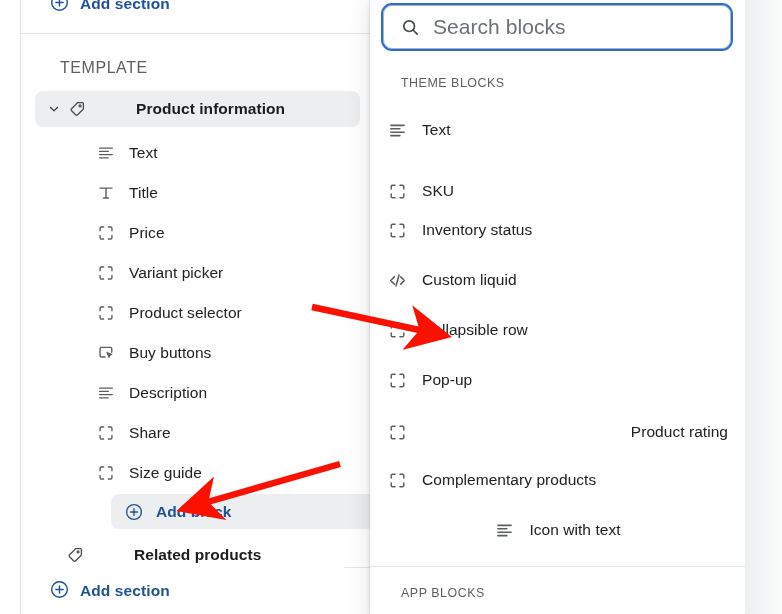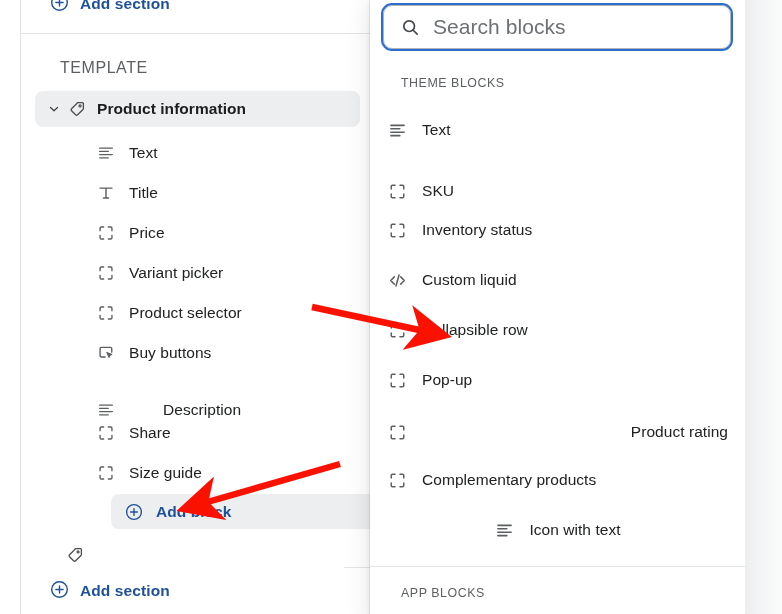--- a/index.html
+++ b/index.html
@@ -56,21 +56,21 @@
     display:flex;align-items:center;border-radius:8px;box-sizing:border-box;
     cursor:pointer;
   }
   .row.selected{background:#edeef0;}
   .row .r-ico{display:flex;align-items:center;justify-content:center;flex:0 0 auto;}
   .row .r-label{
     font-size:15.5px;color:#202223;letter-spacing:.05px;white-space:nowrap;
   }
 
   
-  .row.section .r-label{font-weight:700;color:#1c1d1f;font-size:15.5px;}
+  .row.section .r-label{font-weight:700;color:#1c1d1f;font-size:15.5px;margin-left:39px;}
   .chev{width:14px;height:14px;margin-left:12px;margin-right:7px;flex:0 0 auto;}
   .tagico{width:18px;height:18px;margin-right:11px;flex:0 0 auto;}
   .row.section.noindent .tagico{margin-left:31px;}
 
   
   .row.block{left:76px;width:263px;}
   .row.block .r-ico{width:18px;height:18px;margin-right:14px;}
 
   
   .row.addblock{left:90px;width:270px;height:35px;}
@@ -197,21 +197,21 @@
         </div>
         <div class="row block" style="top: 335px;">
           <span class="r-ico">
             <svg width="18" height="18" viewBox="0 0 20 20" fill="none">
         <path d="M16.4 9.1V5.3A1.5 1.5 0 0014.9 3.8H4.9A1.5 1.5 0 003.4 5.3v7.6a1.5 1.5 0 001.5 1.5h4.1" stroke="#5c5f62" stroke-width="1.55" stroke-linecap="round"></path>
         <path d="M10.8 9.3l6 2.4-2.5.9-.9 2.5-2.6-5.8z" fill="#5c5f62" stroke="#5c5f62" stroke-width="1.1" stroke-linejoin="round"></path>
             </svg>
           </span>
           <span class="r-label">Buy buttons</span>
         </div>
-        <div class="row block" style="top: 392px; gap: 34px;">
+        <div class="row block" style="top: 375px;">
           <span class="r-ico">
             <svg width="18" height="18" viewBox="0 0 20 20" fill="none">
         <path d="M3 4.6h14M3 8.2h9.5M3 11.8h14M3 15.4h9.5" stroke="#5c5f62" stroke-width="1.6" stroke-linecap="round"></path>
             </svg>
           </span>
           <span class="r-label">Description</span>
         </div>
         <div class="row block" style="top: 415px;">
           <span class="r-ico">
             <svg width="18" height="18" viewBox="0 0 20 20" fill="none">
@@ -235,20 +235,21 @@
         <path d="M10 6.2v7.6M6.2 10h7.6" stroke="#1f5199" stroke-width="1.5" stroke-linecap="round"></path>
             </svg>
           </span>
           <span class="r-label">Add block</span>
         </div>
         <div class="row section noindent" style="top: 537px;">
           <span class="tagico"><svg width="18" height="18" viewBox="0 0 20 20" fill="none">
         <path d="M10.6 2.9H16a1.1 1.1 0 011.1 1.1v5.4a1.6 1.6 0 01-.47 1.13l-5.95 5.95a1.6 1.6 0 01-2.26 0l-4.47-4.47a1.6 1.6 0 010-2.26l5.95-5.95A1.6 1.6 0 0110.6 2.9z" stroke="#4a4d50" stroke-width="1.45"></path>
         <circle cx="13.4" cy="6.6" r="1.15" stroke="#4a4d50" stroke-width="1.3"></circle>
             </svg></span>
+          <span class="r-label">Related products</span>
         </div>
       </div>
 
     <div class="add-section-bottom">
       <span>
         <svg width="19" height="19" viewBox="0 0 20 20" fill="none">
           <circle cx="10" cy="10" r="8.2" stroke="#1f5199" stroke-width="1.5"></circle>
           <path d="M10 6.2v7.6M6.2 10h7.6" stroke="#1f5199" stroke-width="1.5" stroke-linecap="round"></path>
         </svg>
       </span>

